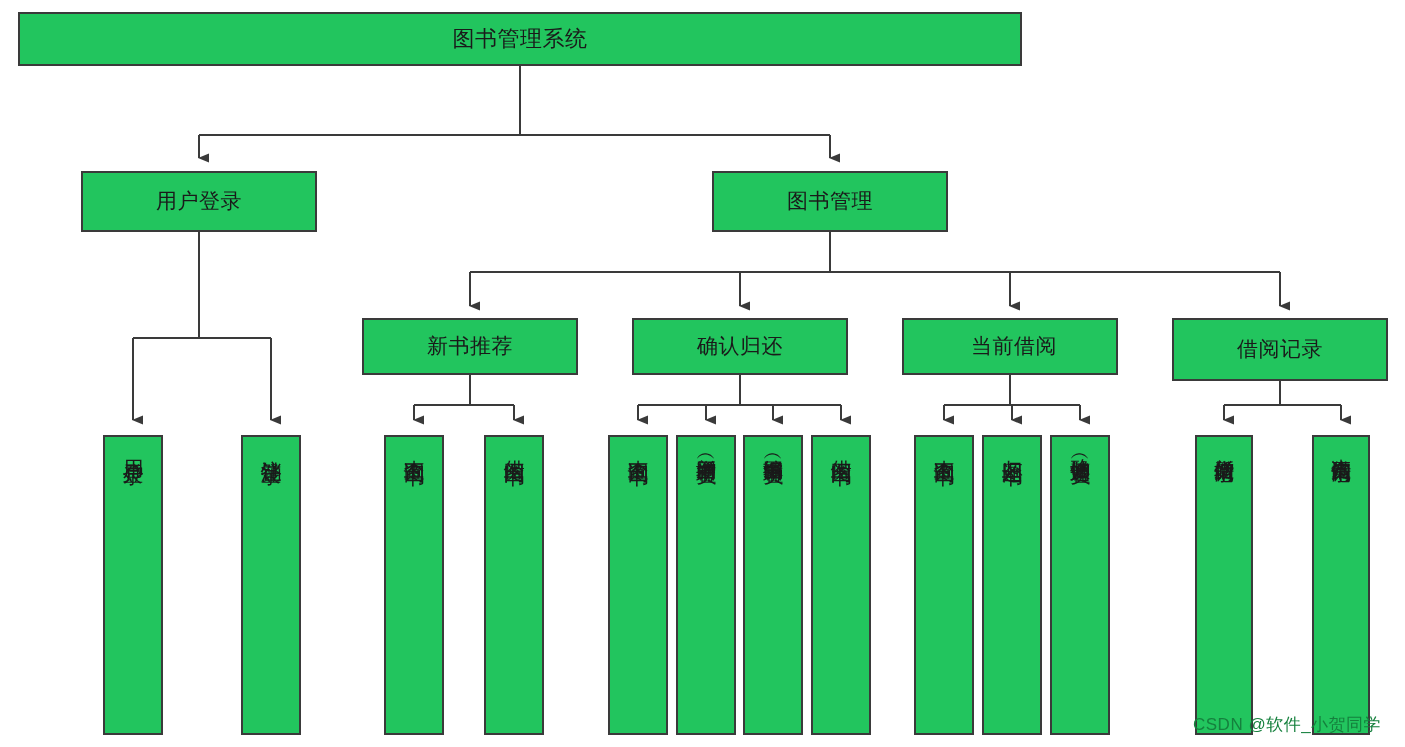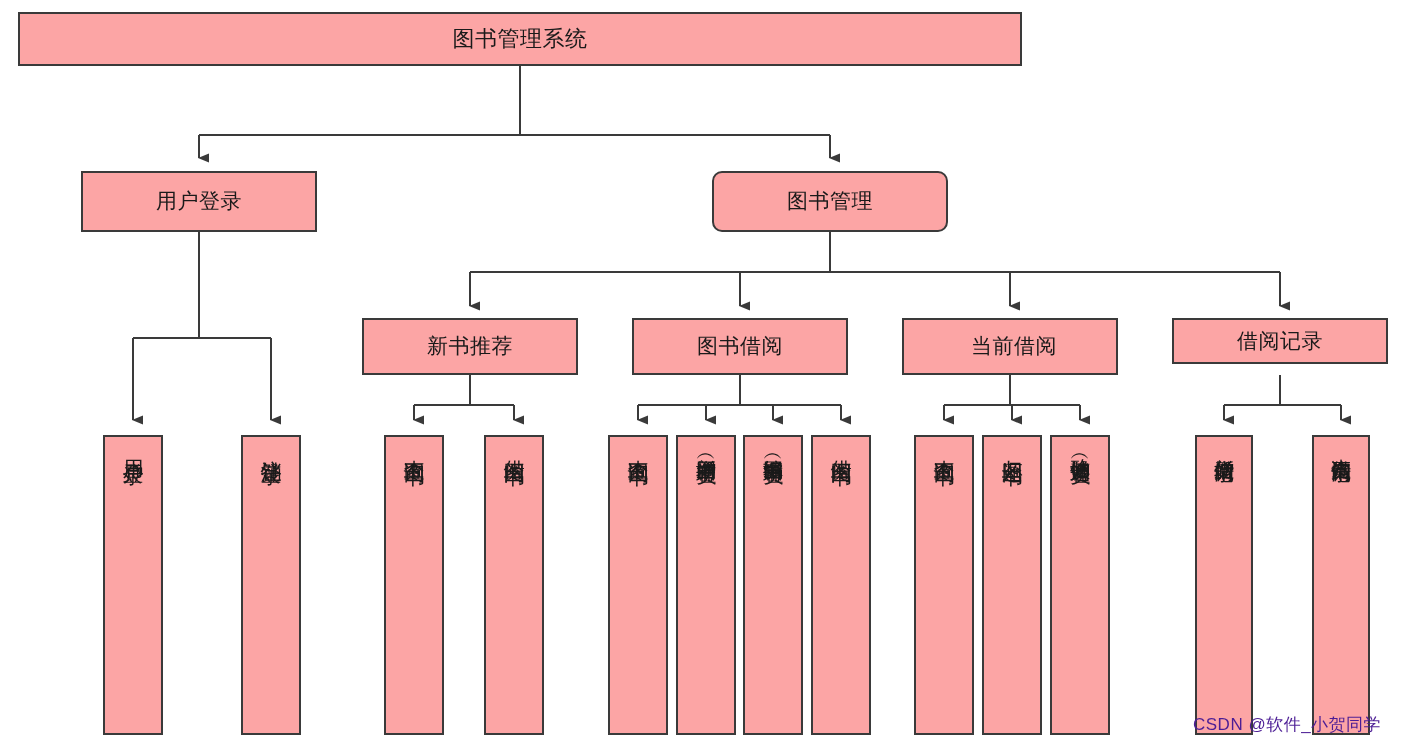--- a/index.html
+++ b/index.html
@@ -25,21 +25,21 @@
     position: absolute;
     left: 0;
     top: 0;
     width: 1405px;
     height: 747px;
     pointer-events: none;
   }
   .node {
     position: absolute;
     box-sizing: border-box;
-    background: #fca5a5;
+    background: #22c55e;
     border: 2px solid #3a3a3a;
     display: flex;
     align-items: center;
     justify-content: center;
     color: #1a1a1a;
   }
   .node-label {
     display: block;
     text-align: center;
     line-height: 1.18;
@@ -67,21 +67,21 @@
     letter-spacing: 2px;
     text-align: center;
   }
   .node.vert.narrow .node-label {
     font-size: 20px;
     letter-spacing: 1px;
   }
   .watermark {
     position: absolute;
     font-size: 17px;
-    color: #4c1d95;
+    color: #15803d;
     white-space: nowrap;
     letter-spacing: 0.5px;
     user-select: none;
   }
 </style>
 </head>
 <body>
 
 <div id="diagram-root">
 
@@ -136,37 +136,37 @@
   </svg>
 
   <div class="node horiz root" style="left:18px; top:12px; width:1004px; height:54px;">
     <span class="node-label">图书管理系统</span>
   </div>
 
   <div class="node horiz" style="left:81px; top:171px; width:236px; height:61px;">
     <span class="node-label">用户登录</span>
   </div>
 
-  <div class="node horiz" style="left:712px; top:171px; width:236px; height:61px;border-radius:10px;">
+  <div class="node horiz" style="left:712px; top:171px; width:236px; height:61px;">
     <span class="node-label">图书管理</span>
   </div>
 
   <div class="node horiz" style="left:362px; top:318px; width:216px; height:57px;justify-content:center;">
     <span class="node-label">新书推荐</span>
   </div>
 
   <div class="node horiz" style="left:632px; top:318px; width:216px; height:57px;">
-    <span class="node-label">图书借阅</span>
+    <span class="node-label">确认归还</span>
   </div>
 
   <div class="node horiz" style="left:902px; top:318px; width:216px; height:57px;padding-left:8px;">
     <span class="node-label">当前借阅</span>
   </div>
 
-  <div class="node horiz" style="left:1172px; top:318px; width:216px; height:46px;">
+  <div class="node horiz" style="left:1172px; top:318px; width:216px; height:63px;">
     <span class="node-label">借阅记录</span>
   </div>
 
   <div class="node vert" style="left:103px; top:435px; width:60px; height:300px;">
     <span class="node-label">用户登录</span>
   </div>
 
   <div class="node vert" style="left:241px; top:435px; width:60px; height:300px;">
     <span class="node-label">注销登录</span>
   </div>

